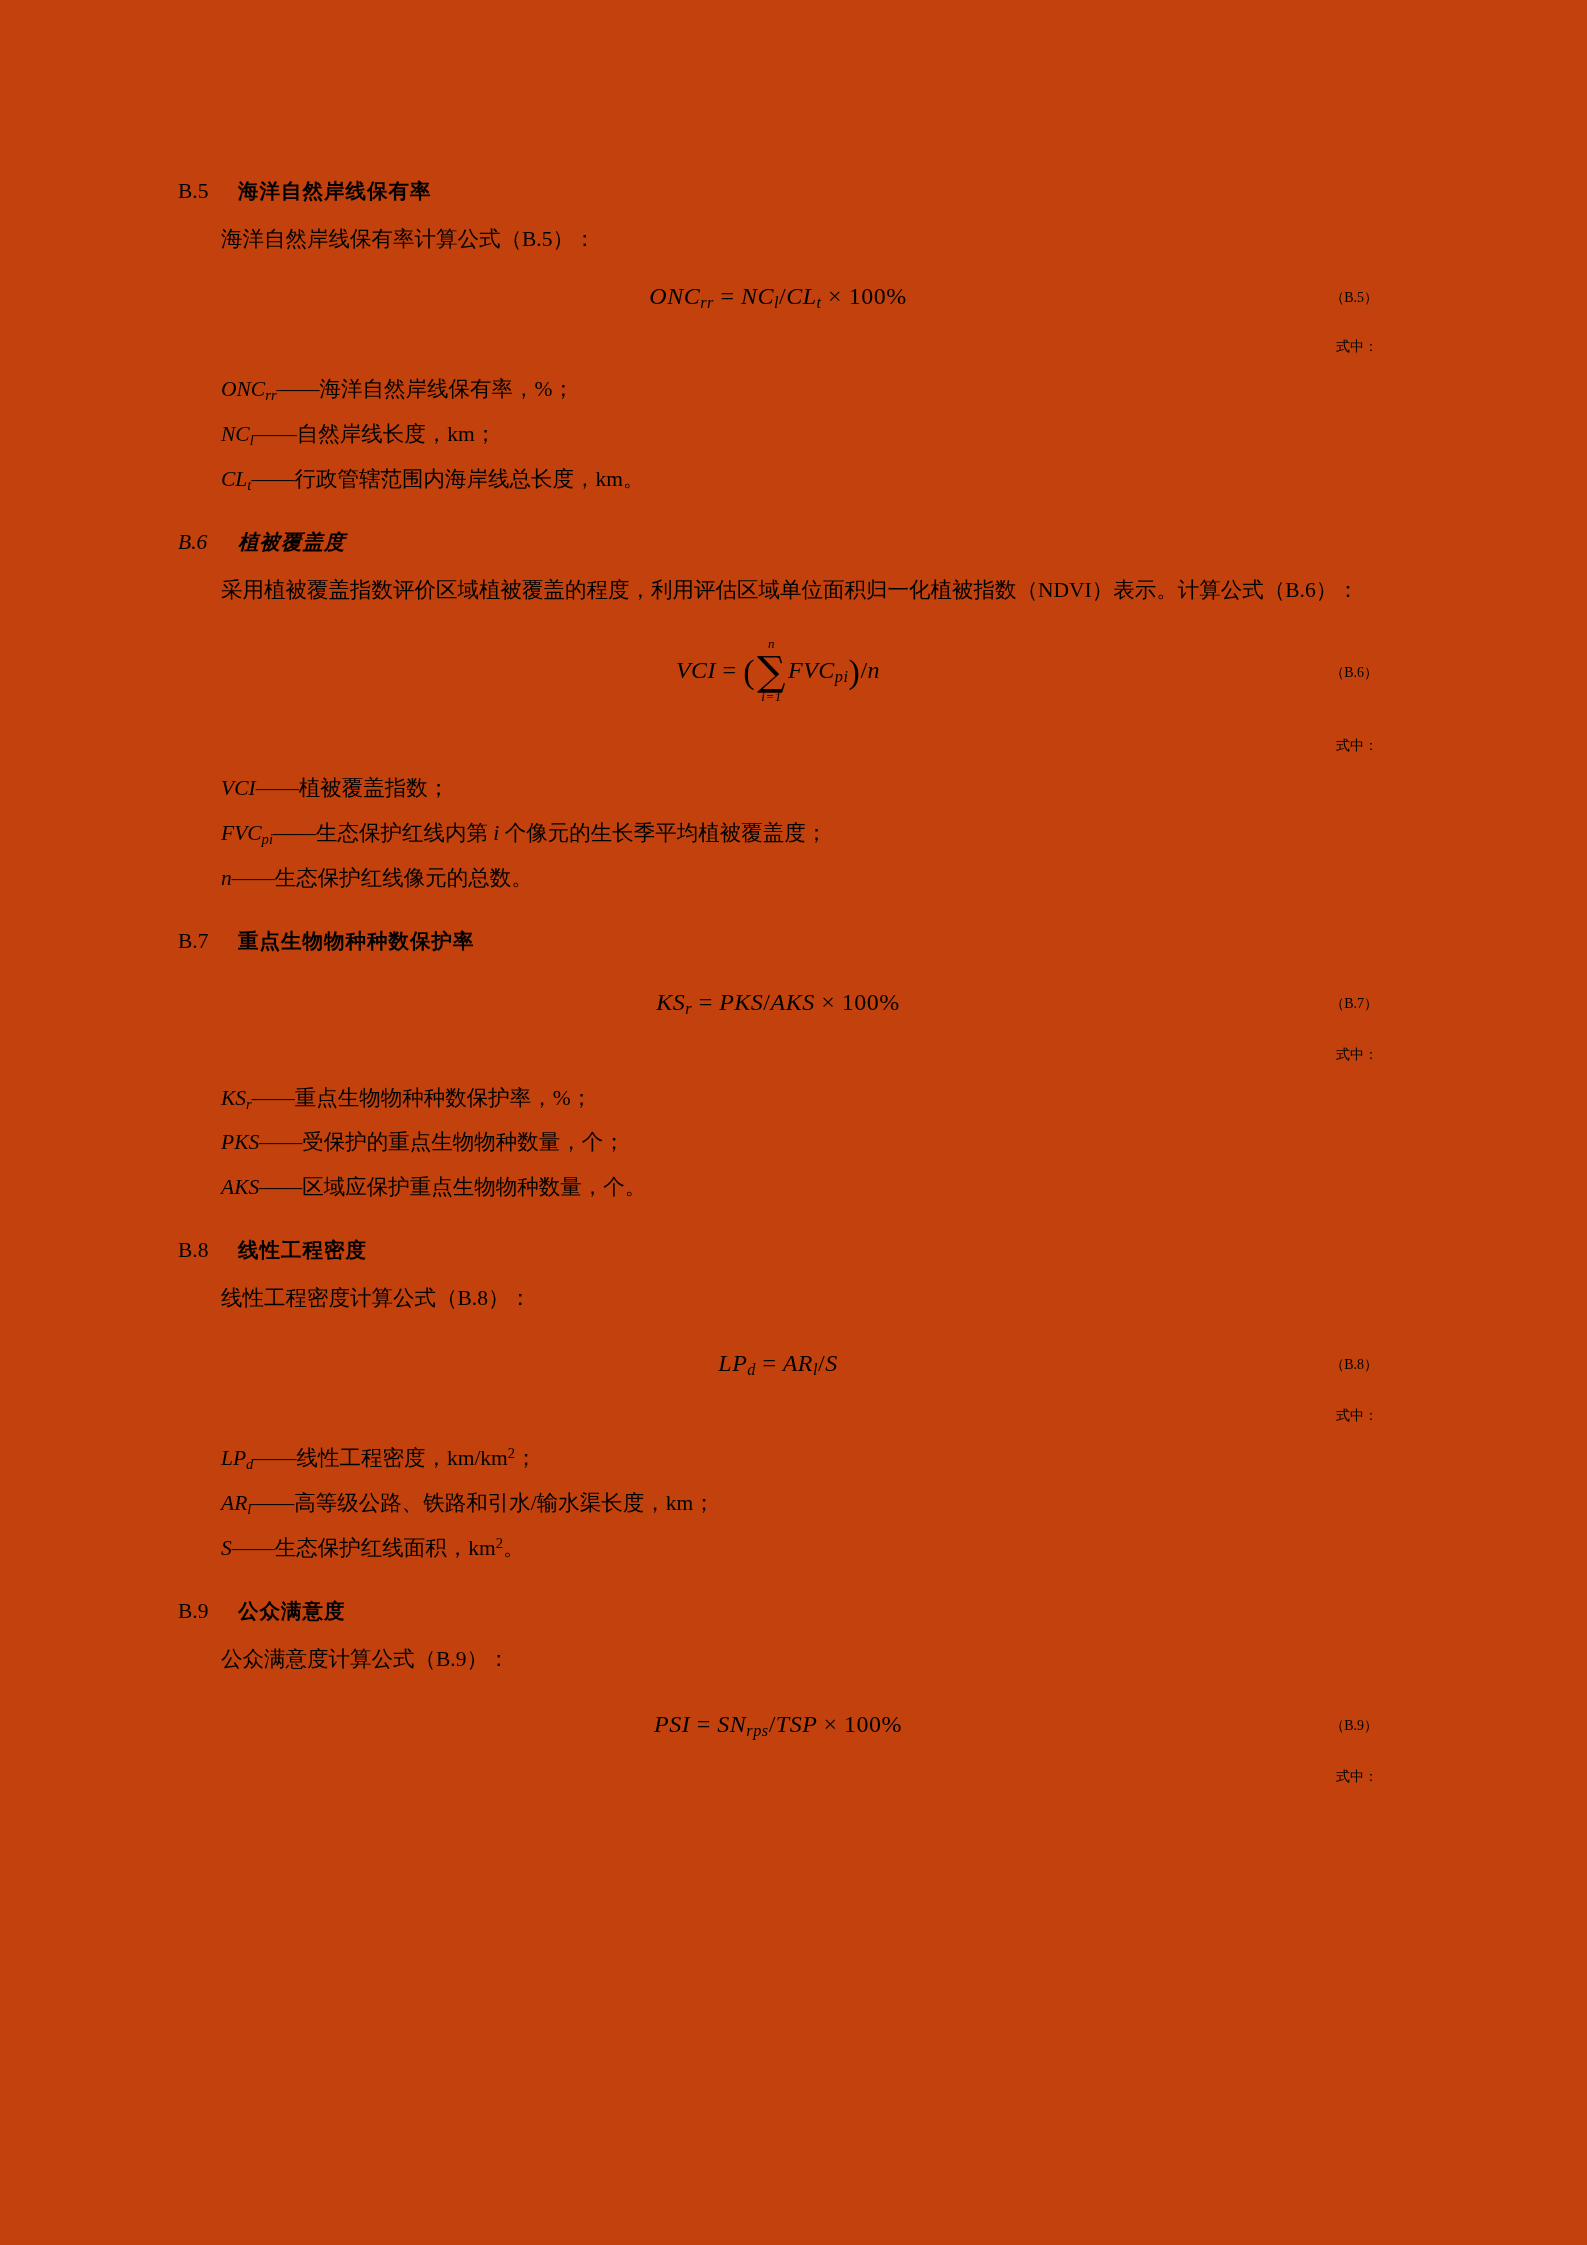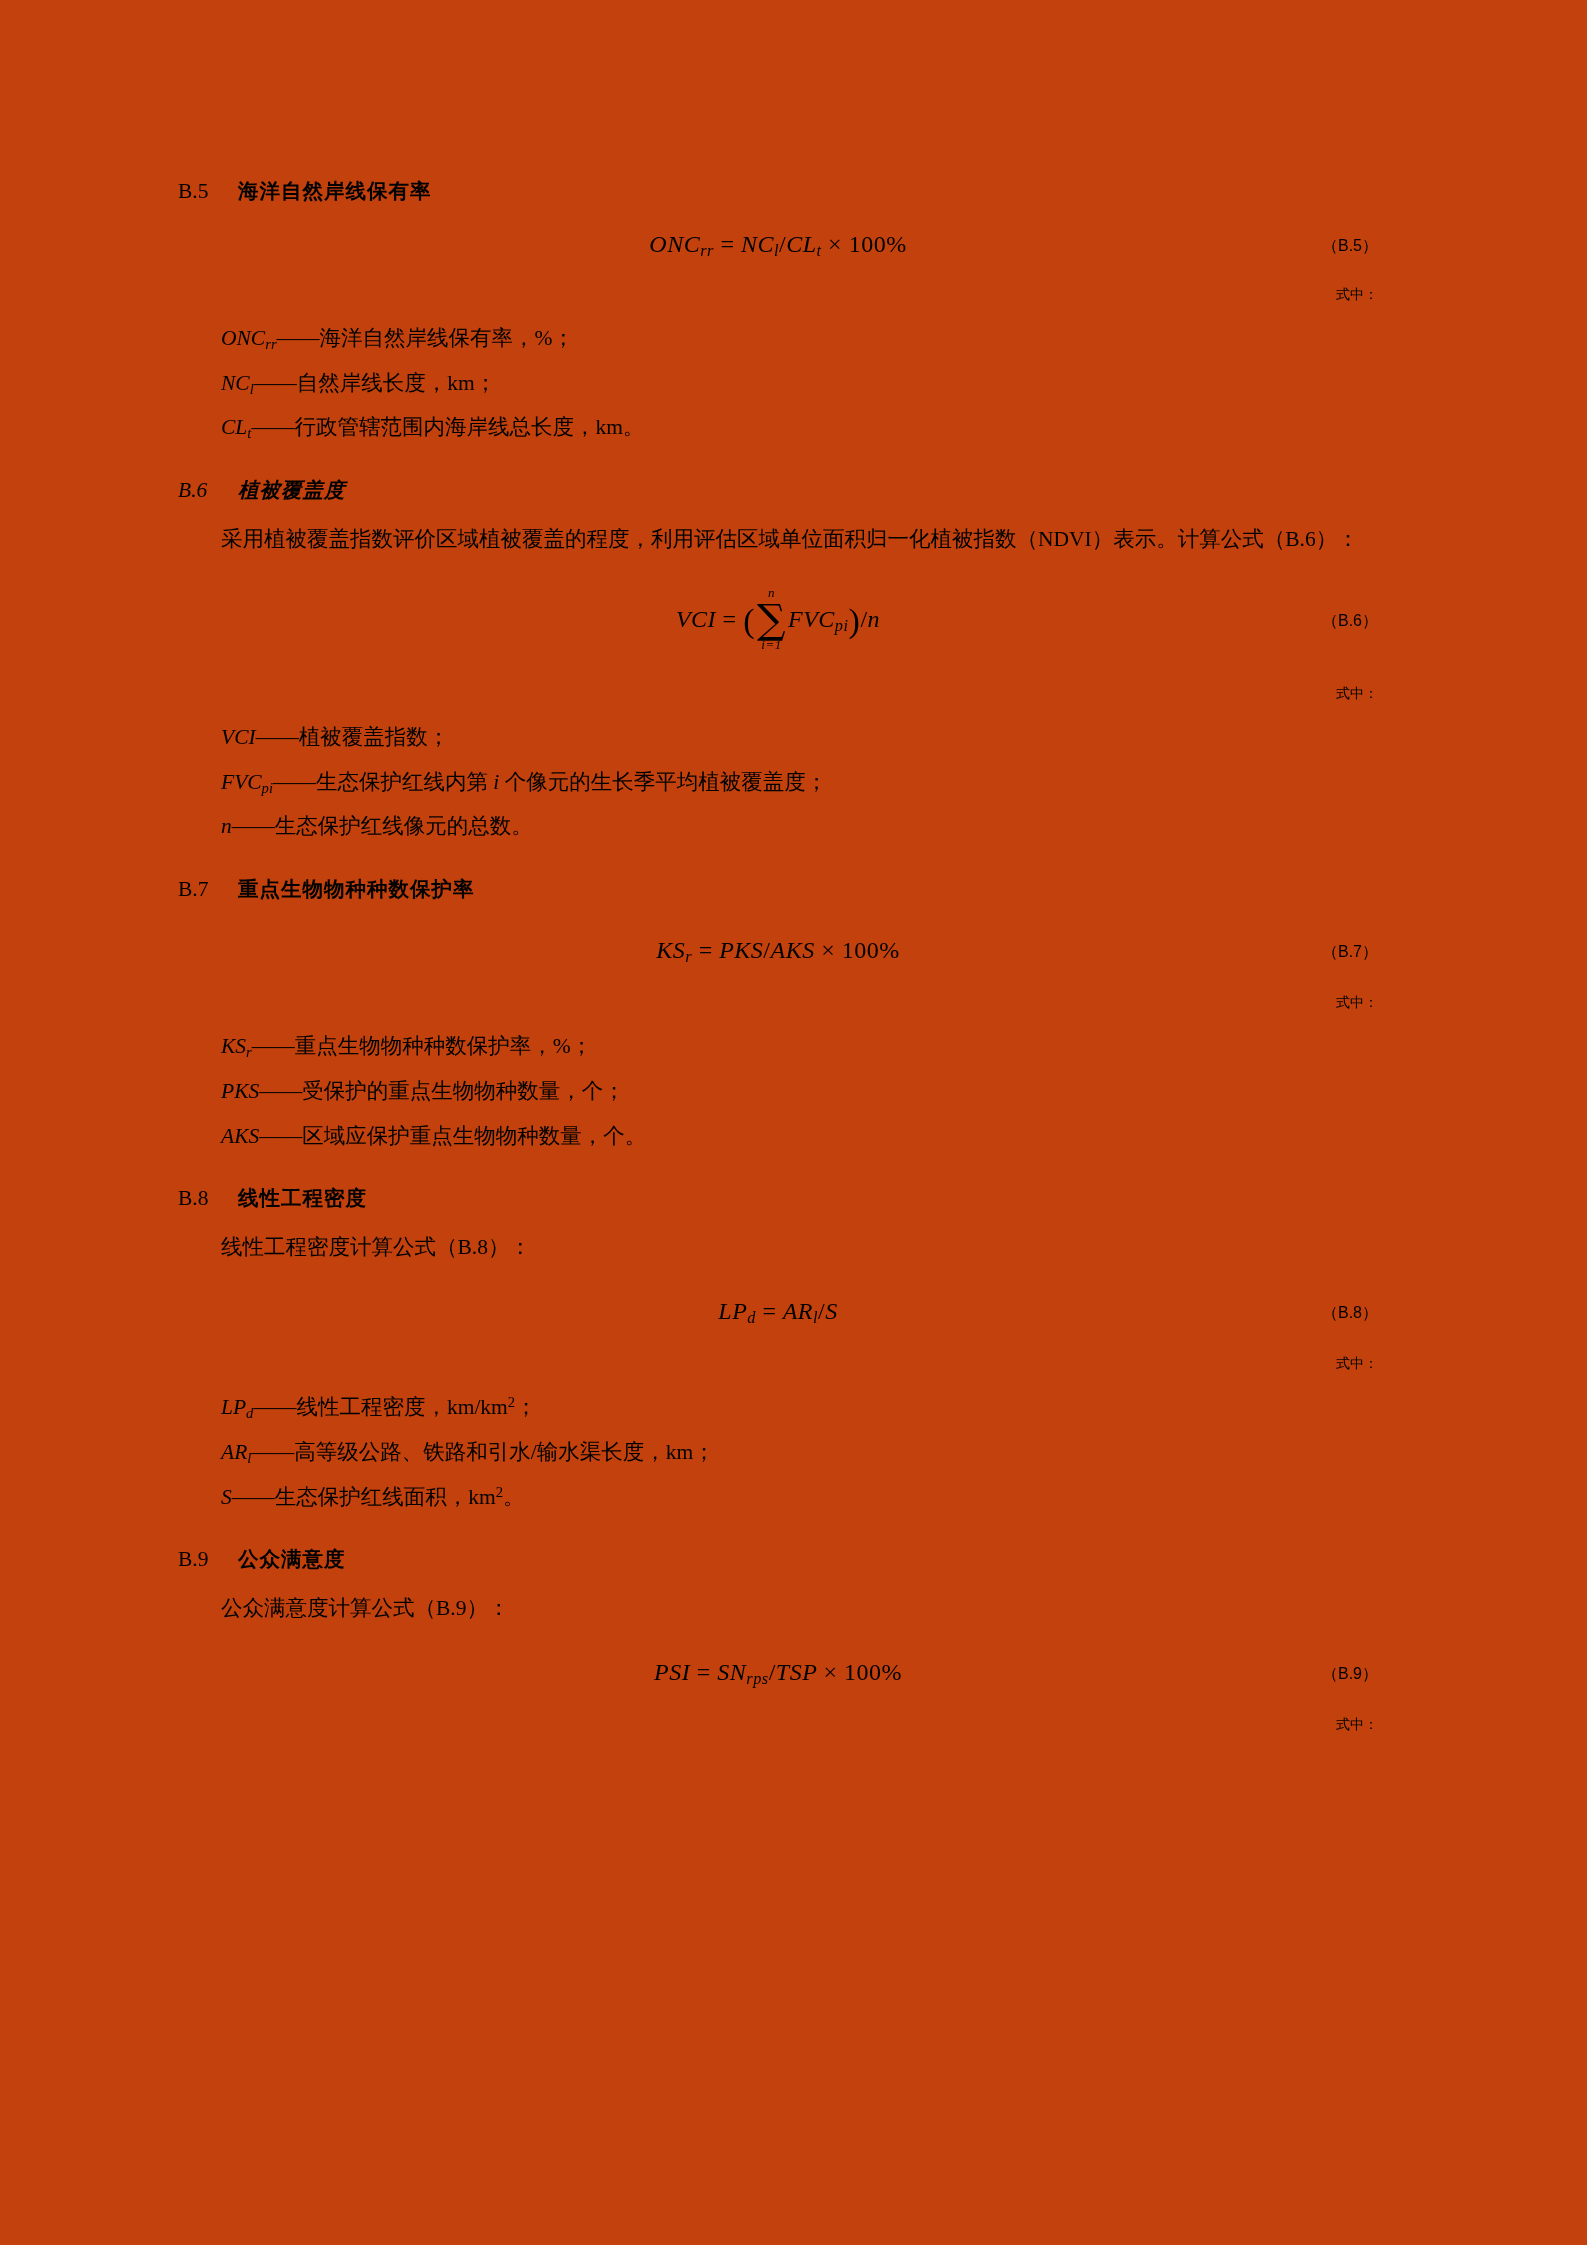--- a/index.html
+++ b/index.html
@@ -83,22 +83,22 @@
     white-space: nowrap;
     letter-spacing: 0.5px;
   }
   .formula .op {
     font-style: normal;
   }
   .formula-num {
     position: absolute;
     right: 0;
     font-style: normal;
-    font-size: 16px;
-    font-family: Liberation Sans, sans-serif;
+    font-size: 14px;
+    font-family: Liberation Serif, serif;
   }
   i, .it {
     font-style: italic;
   }
   sub {
     font-size: 0.68em;
     vertical-align: -0.25em;
     font-style: italic;
   }
   sup {
@@ -150,20 +150,21 @@
 </head>
 <body>
 
 <div class="page">
   <div class="content">
 
     <div class="sec-head">
       <span class="num">B.5</span>
       <span class="title cjk">海洋自然岸线保有率</span>
     </div>
+    <p class="para">海洋自然岸线保有率计算公式（B.5）：</p>
 
     <div class="formula-row">
       <span class="formula">
         <i>ONC</i><sub>rr</sub> <span class="op">=</span> <i>NC</i><sub>l</sub><span class="op">/</span><i>CL</i><sub>t</sub> <span class="op">× 100%</span>
       </span>
       <span class="formula-num">（B.5）</span>
     </div>
 
     <p class="shizhong">式中：</p>
     <div class="deflist">

